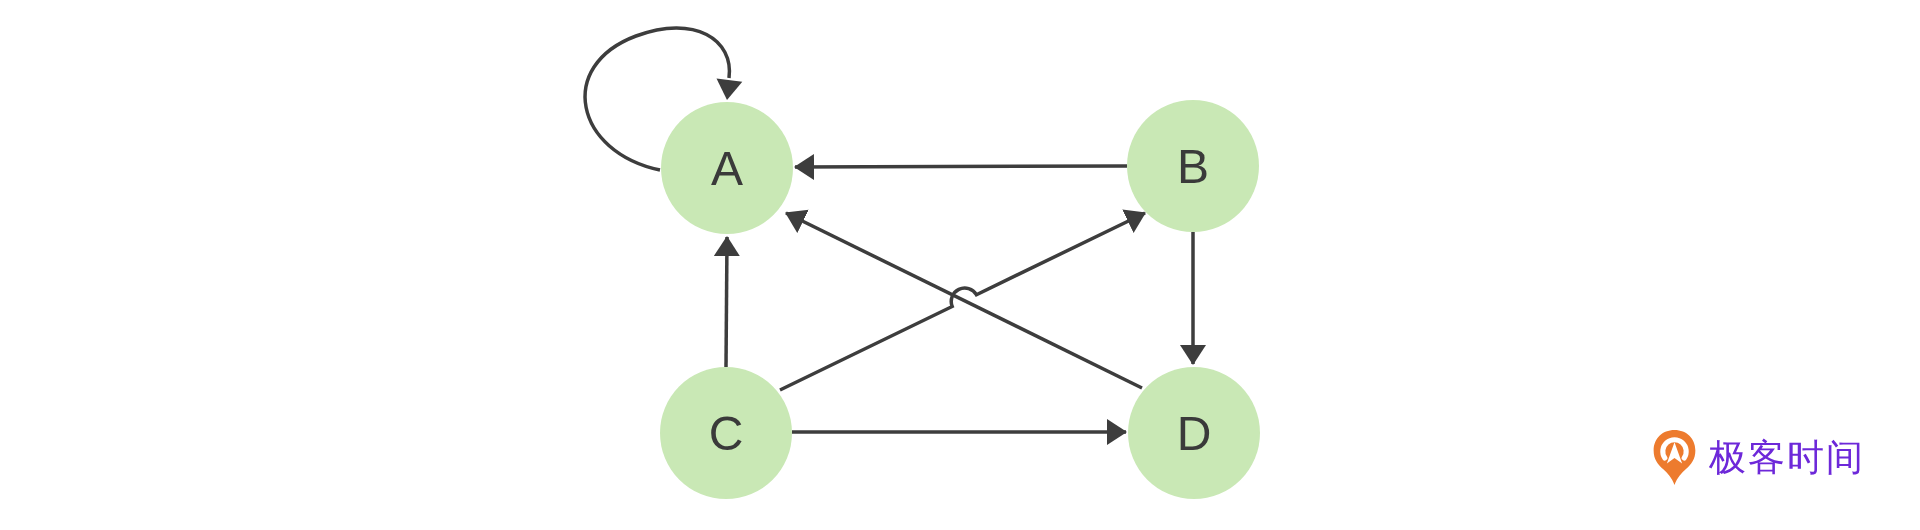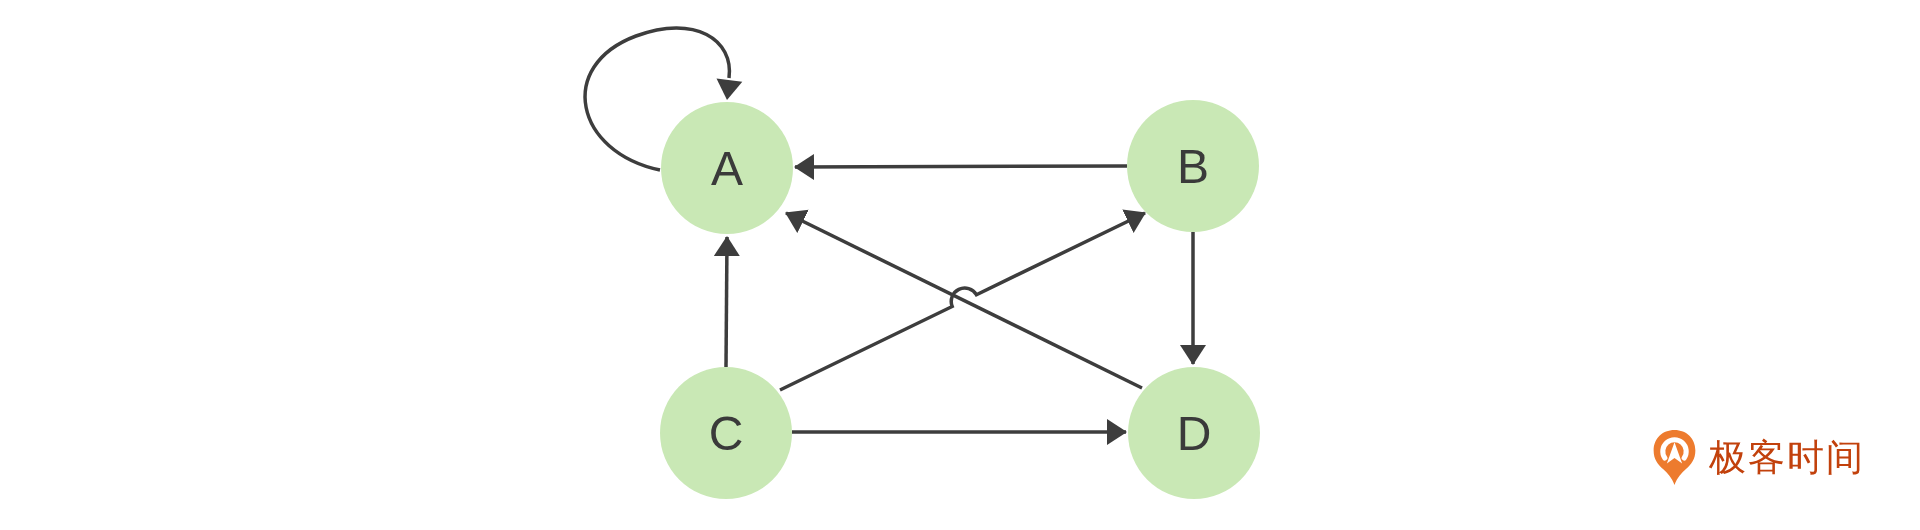--- a/index.html
+++ b/index.html
@@ -88,16 +88,16 @@
     </g>
   </svg>
 
   <div class="logo">
     <svg class="logo-mark" viewBox="0 0 44 56">
       <path d="M22 1 C10 1 1.5 9.5 1.5 21 C1.5 29.5 5.5 34.8 11 39.5 C15.2 43.2 19.2 47.5 22 55
                C24.8 47.5 28.8 43.2 33 39.5 C38.5 34.8 42.5 29.5 42.5 21 C42.5 9.5 34 1 22 1 Z" fill="#ed7b2e"></path>
       <path d="M12.5 28.5 A 11.5 11.5 0 1 1 31.5 28.5" fill="none" stroke="#ffffff" stroke-width="5" stroke-linecap="round"></path>
       <path d="M22 13 L29.5 34 L22 28.5 L14.5 34 Z" fill="#ffffff"></path>
     </svg>
-    <span class="logo-text" style="color:#c2410c">极客时间</span>
+    <span class="logo-text" style="color:#6d28d9">极客时间</span>
   </div>
 
 </div>
 
 </body></html>

